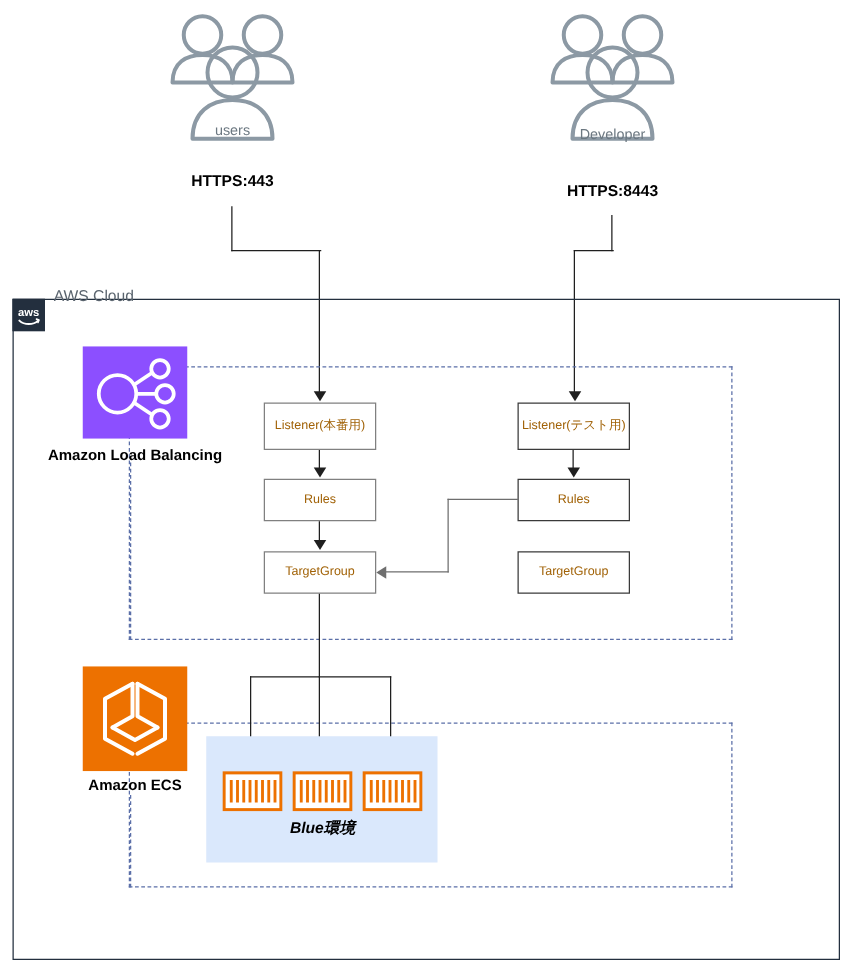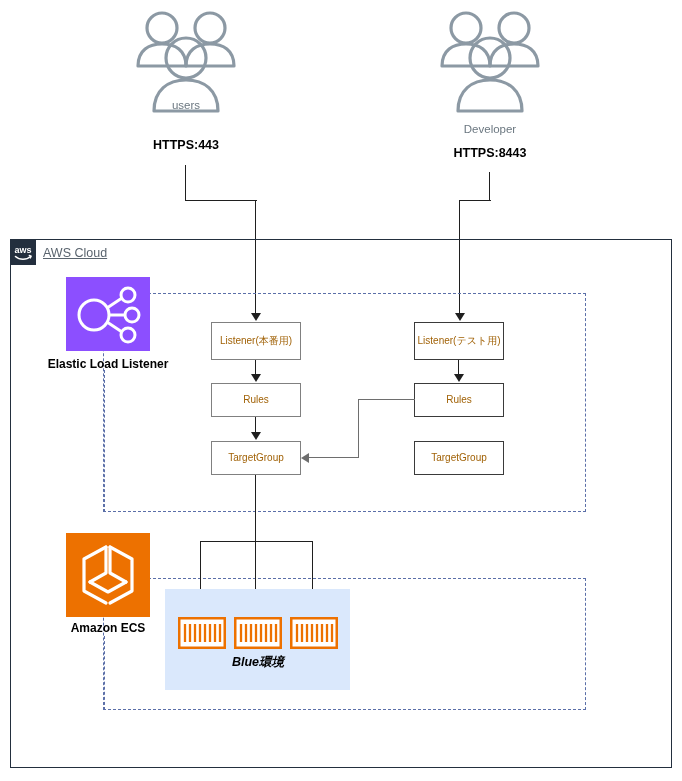--- a/index.html
+++ b/index.html
@@ -167,21 +167,21 @@
       <g fill="none" stroke="#8C99A4" stroke-width="3.2" stroke-linecap="round" stroke-linejoin="round">
         <circle cx="32" cy="20" r="15"></circle>
         <path d="M8 58 C8 42 19 36 32 36 C45 36 56 42 56 58 L8 58"></path>
         <circle cx="80" cy="20" r="15"></circle>
         <path d="M56 58 C56 42 67 36 80 36 C93 36 104 42 104 58 L56 58"></path>
         <circle cx="56" cy="50" r="20"></circle>
         <path d="M24 103 C24 82 38 72 56 72 C74 72 88 82 88 103 L24 103"></path>
       </g>
     </svg>
   </div>
-  <div class="actor-label" style="left:440px; top:123px; width:100px;">Developer</div>
+  <div class="actor-label" style="left:440px; top:102px; width:100px;">Developer</div>
   <div class="port-label" style="left:440px; top:146px; width:100px;">HTTPS:8443</div>
 
   <div class="vline" style="left:185px; top:165px; height:36px;"></div>
   <div class="hline" style="left:185px; top:200px; width:72px;"></div>
   <div class="vline" style="left:255px; top:200px; height:115px;"></div>
   <div class="arrow-down" style="left:251px; top:313px;"></div>
 
   <div class="vline" style="left:489px; top:172px; height:29px;"></div>
   <div class="hline" style="left:459px; top:200px; width:32px;"></div>
   <div class="vline" style="left:459px; top:200px; height:115px;"></div>
@@ -190,40 +190,40 @@
   <div class="cloud-box" style="left:10px; top:239px; width:662px; height:529px;"></div>
 
   <div class="aws-logo" style="left:10px; top:239px;">
     <svg width="26" height="26" viewBox="0 0 26 26">
       <rect x="0" y="0" width="26" height="26" fill="#232F3E"></rect>
       <text x="13" y="13.5" fill="#ffffff" font-family="Liberation Sans, sans-serif" font-size="9" font-weight="bold" text-anchor="middle">aws</text>
       <path d="M5.5 17.5 C9.5 21.2 16.5 21.2 20.5 17.5" fill="none" stroke="#ffffff" stroke-width="1.6" stroke-linecap="round"></path>
       <path d="M19.2 16.3 L21.2 17.0 L20.4 19.0" fill="none" stroke="#ffffff" stroke-width="1.3" stroke-linecap="round" stroke-linejoin="round"></path>
     </svg>
   </div>
-  <div class="cloud-title" style="left:43px; top:246px;text-decoration:underline;">AWS Cloud</div>
+  <div class="cloud-title" style="left:43px; top:230px;">AWS Cloud</div>
 
   <div class="dashed-box" style="left:103px; top:293px; width:483px; height:219px;"></div>
   <div class="dashed-vline" style="left:104px; top:370px; height:142px;"></div>
 
   <div class="svc-icon" style="left:66px; top:277px; width:84px; height:74px;">
     <svg width="84" height="74" viewBox="0 0 84 74">
       <rect x="0" y="0" width="84" height="74" fill="#8C4FFF"></rect>
       <g fill="none" stroke="#ffffff" stroke-width="3">
         <circle cx="28" cy="38" r="15"></circle>
         <circle cx="62" cy="18" r="7"></circle>
         <circle cx="66" cy="38" r="7"></circle>
         <circle cx="62" cy="58" r="7"></circle>
         <line x1="41" y1="31" x2="56" y2="21"></line>
         <line x1="43" y1="38" x2="59" y2="38"></line>
         <line x1="41" y1="45" x2="56" y2="55"></line>
       </g>
     </svg>
   </div>
-  <div class="svc-label" style="left:28px; top:357px; width:160px;">Elastic Load Listener</div>
+  <div class="svc-label" style="left:28px; top:357px; width:160px;">Amazon Load Balancing</div>
 
   <div class="node-box" style="left:211px; top:322px; width:90px; height:38px;">
     <span>Listener</span>
     <span class="ln2">(本番用)</span>
   </div>
 
   <div class="vline" style="left:255px; top:360px; height:16px;"></div>
   <div class="arrow-down" style="left:251px; top:374px;"></div>
 
   <div class="node-box" style="left:211px; top:383px; width:90px; height:34px;">

